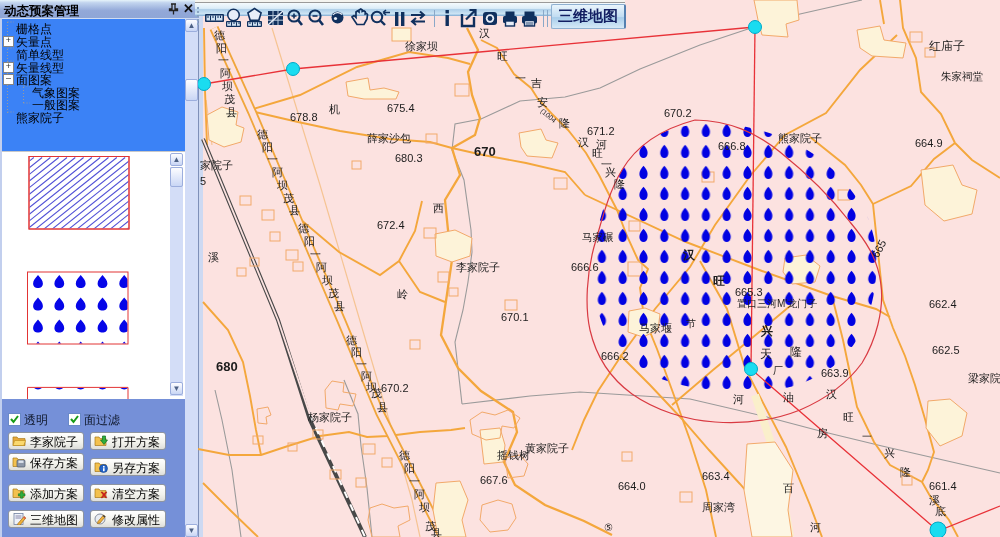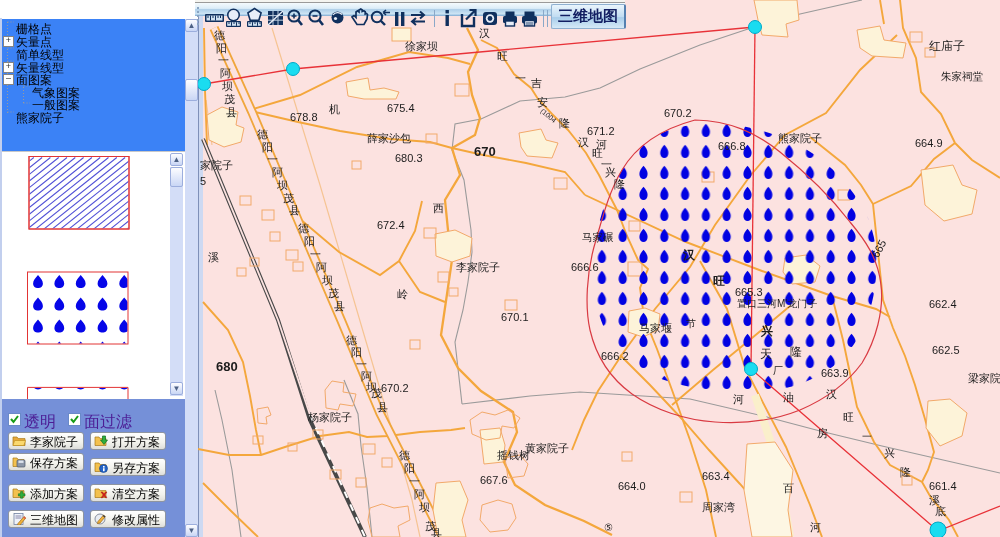--- a/index.html
+++ b/index.html
@@ -12,21 +12,21 @@
 #ptitle .pin{position:absolute;left:167px;top:2px;font-size:12px;color:#111}
 #ptitle .x{position:absolute;left:183px;top:1px;font-size:13px;font-weight:bold;color:#111}
 #tree{position:absolute;left:0;top:19px;width:185px;height:132px;background:#3b82f6;font-size:12px;color:#000}
 .tn{position:absolute;white-space:nowrap}
 .exp{position:absolute;width:9px;height:9px;border:1px solid #848484;background:#fff;font-size:9px;line-height:7px;text-align:center;color:#333}
 #sep1{position:absolute;left:0;top:151px;width:185px;height:1px;background:#c8c8c8}
 #list{position:absolute;left:0;top:152px;width:185px;height:252px;background:#fff}
 #bluepanel{position:absolute;left:0;top:399px;width:185px;height:138px;background:#7590d8}
 .cbx{position:absolute;width:11px;height:11px;background:#fff;border:1px solid #6a8ac8}
 .cbx svg{position:absolute;left:0;top:0}
-.cblbl{position:absolute;font-size:16px;color:#4c1d95}
+.cblbl{position:absolute;font-size:12px;color:#0f172a}
 .btn{position:absolute;width:74px;height:16px;background:linear-gradient(#ffffff,#f2f2ec 60%,#dededa);border:1px solid #8f959f;border-radius:3px;font-size:12px;color:#000}
 .btn .ic{position:absolute;left:3px;top:1px}
 .btn .tx{position:absolute;left:19px;top:1px;width:52px;text-align:center;letter-spacing:0px}
 #oscroll{position:absolute;left:185px;top:19px;width:13px;height:518px;background:#d3ddf7}
 .sbtn{position:absolute;left:0px;width:13px;height:13px;background:linear-gradient(#fdfdff,#c9d6f5);border:1px solid #9caedd;border-radius:2px;box-sizing:border-box;color:#4d6185;font-size:8px;text-align:center;line-height:11px}
 #pborder{position:absolute;left:198px;top:0;width:1px;height:537px;background:#7f90b8;z-index:1}
 #pborder2{position:absolute;left:199px;top:0;width:4px;height:537px;background:#cdd9f2;z-index:1}
 #toolbar{position:absolute;left:195px;top:2px;width:430px;height:14px;z-index:4;background:linear-gradient(#f4fafd 0%,#dcedf8 45%,#aecfe9 55%,#cde4f4 90%,#9ec4e4 100%);border-top:1px solid #9a9a9a;border-bottom:1px solid #8fb6d8;box-sizing:border-box}
 #btn3d{position:absolute;left:356px;top:1px;width:72px;height:23px;background:linear-gradient(#eaf5fc,#c2ddf2 50%,#a8cdea 55%,#d5e9f7);border:1px solid #8fb0d0;border-right:2px solid #5580b0;border-radius:2px;color:#131f62;font-size:15px;font-weight:bold;text-align:center;line-height:22px}
 </style>
@@ -450,20 +450,27 @@
             <path d="M9.5,3 L11.4,4.6 L10.6,5.6 L8.7,4 Z" fill="#303848"></path>
           </svg></span>
         <span class="tx">修改属性</span>
       </div>
  </div>
  <div id="oscroll">
   <div class="sbtn" style="top:0px">▲</div>
   <div class="sbtn" style="top:60px;height:22px"></div>
   <div class="sbtn" style="top:505px">▼</div>
  </div>
+ <div id="ptitle">
+   <span class="t">动态预案管理</span>
+      <svg class="pin" style="position:absolute;left:168px;top:3px" width="11" height="12">
+        <path d="M3,1 h5 M4,1 v5 h-2.5 l0,1.5 h8 l0,-1.5 h-2.5 v-5 M5.5,7.5 v4" stroke="#222" stroke-width="1.3" fill="none"></path>
+      </svg>
+      <span class="x">✕</span>
+ </div>
 </div>
 <div id="pborder"></div>
 <div style="position:absolute;left:0;top:18px;width:2px;height:519px;background:#c2cfee;z-index:5"></div>
 <div id="pborder2"></div>
 <div style="position:absolute;left:195px;top:0;width:430px;height:2px;background:#f4f4f0;z-index:4"></div>
 <div id="toolbar">
  <svg width="430" height="24" style="position:absolute;left:0;top:1px">
   <g fill="#10305e" stroke="none">
 
    <g fill="#8aa4c2">

